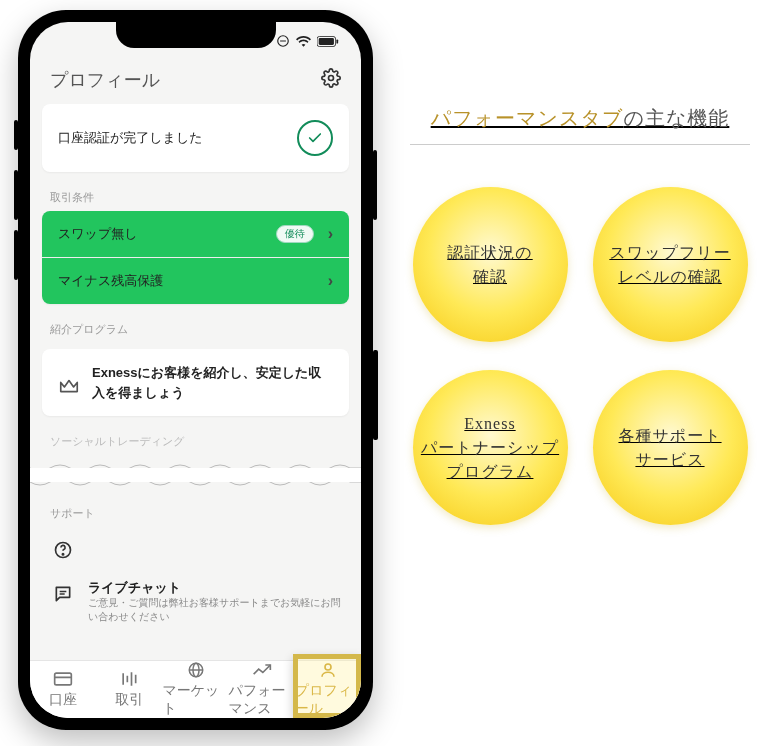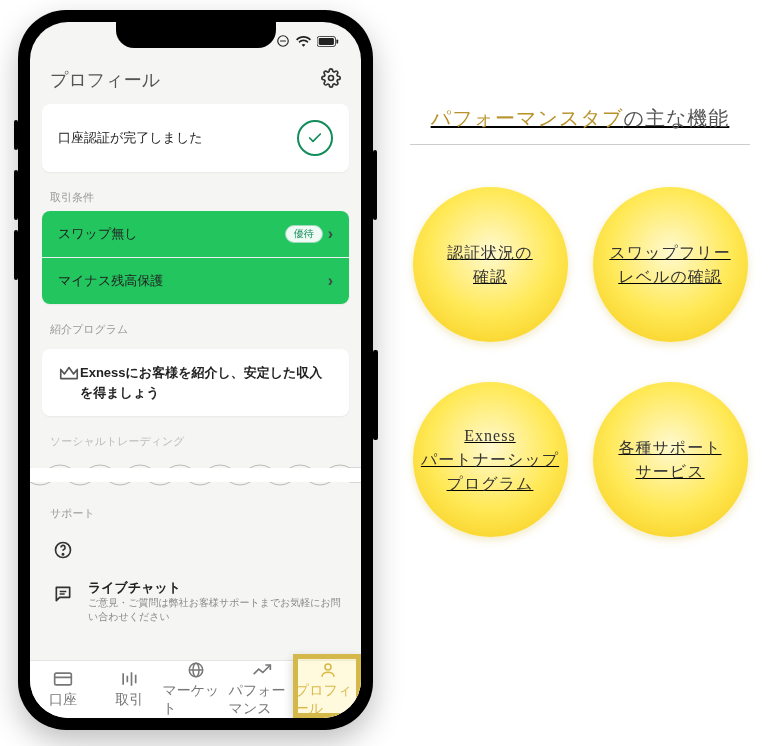--- a/index.html
+++ b/index.html
@@ -99,38 +99,39 @@
     .list-item {
       padding: 14px 16px;
       display: flex;
       align-items: center;
       justify-content: space-between;
       border-bottom: 1px solid #eee;
       font-size: 13px;
       color: #222;
     }
     .list-item:last-child { border-bottom: none; }
-    .list-item .right { display: flex; align-items: center; gap: 5px; }
+    .list-item .right { display: flex; align-items: center; gap: 14px; }
     .badge {
       font-size: 10px;
       color: #128c5a;
       border: 1px solid #9fd8bf;
       padding: 1px 8px;
       border-radius: 10px;
       background: #f0faf5;
     }
     .chev { font-size: 16px; color: #444; font-weight: 600; }
 
     .promo {
       background: #fff;
       margin: 6px 12px 0 12px;
       border-radius: 8px;
       padding: 14px 16px;
       display: flex;
-      align-items: flex-start;
+      align-items: flex-end;
+      gap: 12px;
       box-shadow: 0 1px 2px rgba(0,0,0,0.05);
     }
     .promo-text { font-size: 13px; font-weight: 600; color: #222; line-height: 1.5; }
 
     .section-label.faded { color: #bbb; }
 
     .ragged-break {
       position: absolute;
       left: 0;
       width: 100%;
@@ -207,21 +208,21 @@
       font-family: "Hiragino Mincho ProN", "Yu Mincho", serif;
       letter-spacing: 1px;
     }
     .features-title .accent { color: #b8922a; }
     .features-title .rest { color: #555; }
 
     .circles {
       margin-top: 42px;
       display: grid;
       grid-template-columns: 1fr 1fr;
-      gap: 40px 20px;
+      gap: 28px 20px;
       justify-items: center;
     }
     .circle {
       width: 155px;
       height: 155px;
       border-radius: 50%;
       background: radial-gradient(circle at 50% 42%, #fff9d0 0%, #ffe956 52%, #f5c712 100%);
       display: flex;
       align-items: center;
       justify-content: center;

